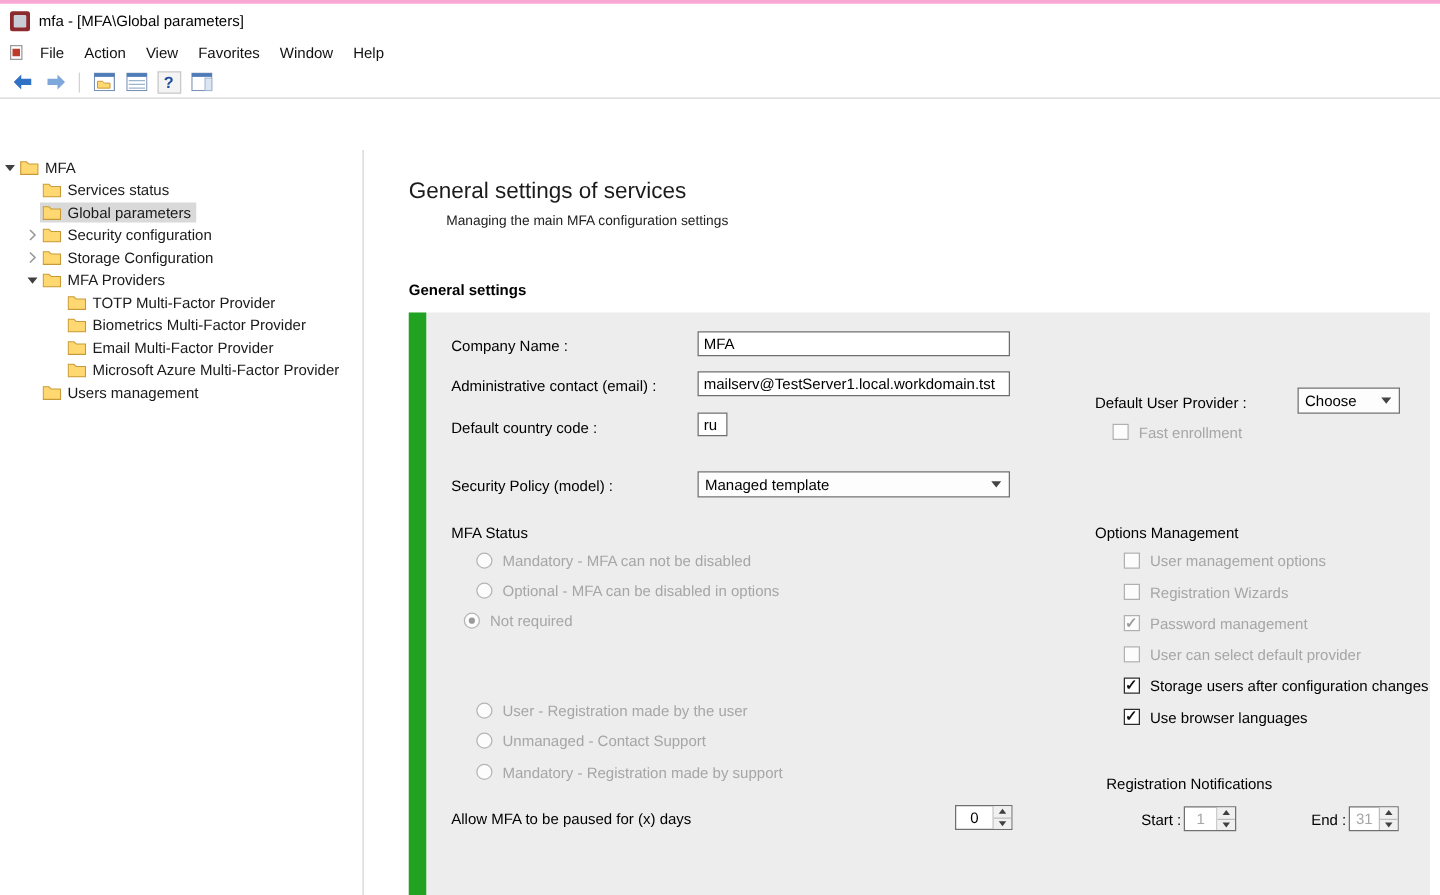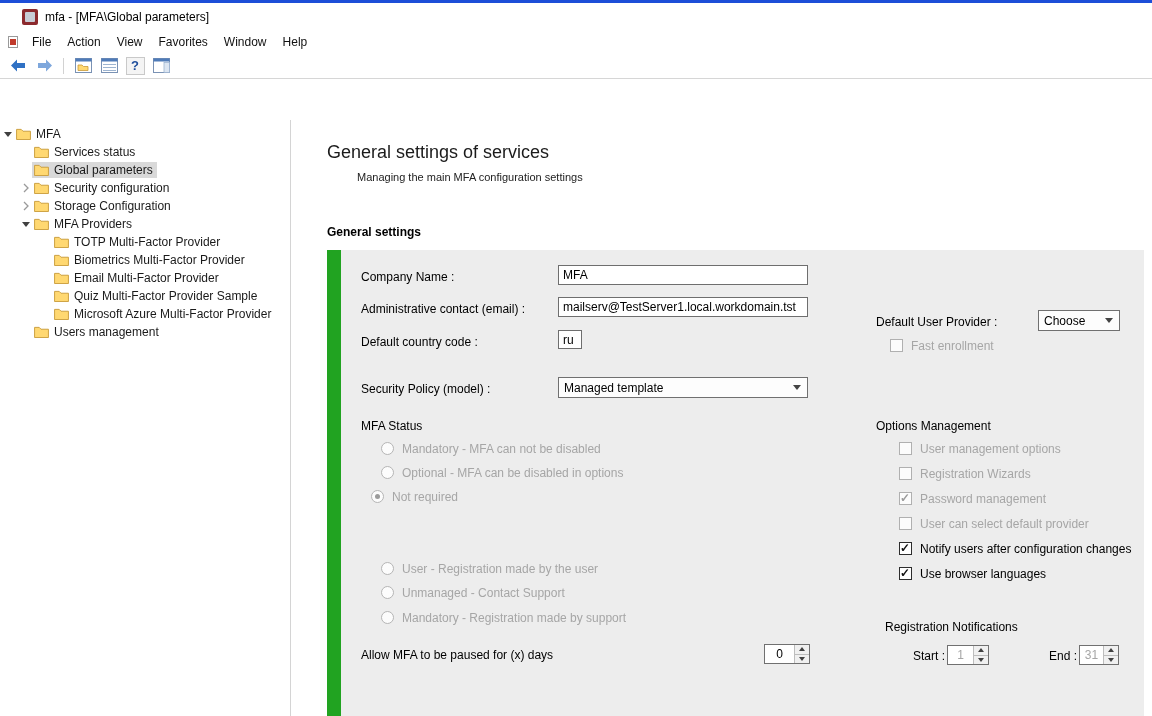--- a/index.html
+++ b/index.html
@@ -6,22 +6,22 @@
   html,body { width:1152px; height:716px; }
   body {
     font-family:"Liberation Sans", sans-serif;
     background:#fff; color:#000; position:relative; overflow:hidden;
     font-size:12px;
   }
 
   
   .titlebar {
     position:absolute; top:0; left:0; right:0; height:30px;
-    border-top:3px solid #1d4ed8; background:#fff;
-    display:flex; align-items:center; padding-left:22px; gap:7px;
+    border-top:3px solid #f9a8d4; background:#fff;
+    display:flex; align-items:center; padding-left:8px; gap:7px;
   }
   .app-icon { width:16px; height:16px; background:#8c2a2e; border-radius:2px; position:relative; flex:0 0 16px; }
   .app-icon::after { content:""; position:absolute; left:3px; top:3px; width:10px; height:10px; background:#c8cdd6; border-radius:1px; }
   .title-text { font-size:12px; color:#000; }
 
   
   .menubar {
     position:absolute; top:30px; left:0; right:0; height:23px;
     display:flex; align-items:center; padding-left:6px;
     background:#fff;
@@ -289,29 +289,20 @@
     <div class="tree-row lvl2">
       <span class="chev"></span>
       <span class="node">
         <svg class="ficon" viewBox="0 0 16 13">
             <path d="M0.5 1.5 h5 l2 2 h8 v9 h-15 z" fill="#ffd871" stroke="#c99b38"></path>
           </svg>
         <span>Email Multi-Factor Provider</span>
       </span>
     </div>
 
-    <div class="tree-row lvl2">
-      <span class="chev"></span>
-      <span class="node">
-        <svg class="ficon" viewBox="0 0 16 13">
-            <path d="M0.5 1.5 h5 l2 2 h8 v9 h-15 z" fill="#ffd871" stroke="#c99b38"></path>
-          </svg>
-        <span>Quiz Multi-Factor Provider Sample</span>
-      </span>
-    </div>
 
     <div class="tree-row lvl2">
       <span class="chev"></span>
       <span class="node">
         <svg class="ficon" viewBox="0 0 16 13">
             <path d="M0.5 1.5 h5 l2 2 h8 v9 h-15 z" fill="#ffd871" stroke="#c99b38"></path>
           </svg>
         <span>Microsoft Azure Multi-Factor Provider</span>
       </span>
     </div>
@@ -417,21 +408,21 @@
       <div class="opt" id="c3">
         <span class="cb on"></span>
         <span class="dis">Password management</span>
       </div>
       <div class="opt" id="c4">
         <span class="cb"></span>
         <span class="dis">User can select default provider</span>
       </div>
       <div class="opt" id="c5">
         <span class="cb en on"></span>
-        <span>Notify users after configuration changes</span>
+        <span>Storage users after configuration changes</span>
       </div>
       <div class="opt" id="c6">
         <span class="cb en on"></span>
         <span>Use browser languages</span>
       </div>
 
       <span class="lbl" id="hd-regnotif">Registration Notifications</span>
 
       <span class="lbl" id="lbl-start">Start :</span>
       <div class="spin" id="spin-start">

